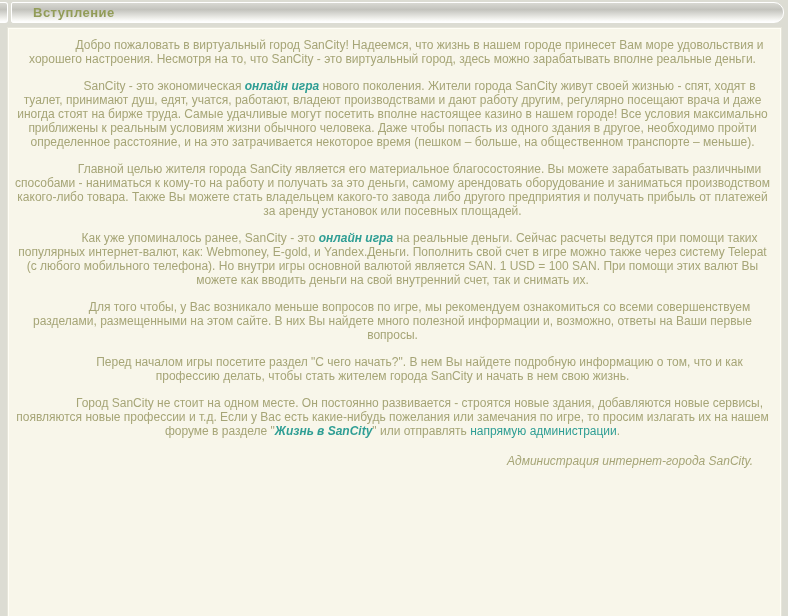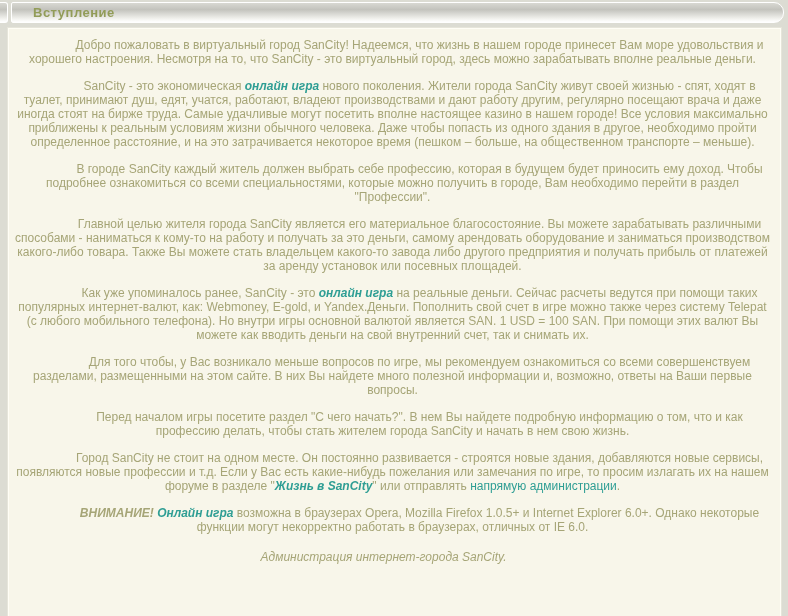--- a/index.html
+++ b/index.html
@@ -64,42 +64,40 @@
   }
   .seg-b{ font-weight:bold;font-style:italic; }
   .seg-link{
     color: var(--link-color);
     text-decoration:none;
     cursor:pointer;
   }
   .footer-sign{
     margin-top:16px;
     padding-right:18px;
-    text-align:center;
+    text-align:right;
     font-size:12px;
     font-style:italic;
     color: var(--body-color);
   }
 </style>
 </head>
 <body>
 
 <div class="header-row">
   <div class="header-tab"></div>
   <div class="header-bar">
     <span class="header-title">Вступление</span>
   </div>
 </div>
 
 <div class="content-panel">
   <div id="paragraphs">
       <p class="para"><span>Добро пожаловать в виртуальный город SanCity! Надеемся, что жизнь в нашем городе принесет Вам море удовольствия и хорошего настроения. Несмотря на то, что SanCity - это виртуальный город, здесь можно зарабатывать вполне реальные деньги.</span></p>
       <p class="para"><span>SanCity - это экономическая </span><a class="seg-link seg-b">онлайн игра</a><span> нового поколения. Жители города SanCity живут своей жизнью - спят, ходят в туалет, принимают душ, едят, учатся, работают, владеют производствами и дают работу другим, регулярно посещают врача и даже иногда стоят на бирже труда. Самые удачливые могут посетить вполне настоящее казино в нашем городе! Все условия максимально приближены к реальным условиям жизни обычного человека. Даже чтобы попасть из одного здания в другое, необходимо пройти определенное расстояние, и на это затрачивается некоторое время (пешком – больше, на общественном транспорте – меньше).</span></p>
-      <p class="para"><span>В городе SanCity каждый житель должен выбрать себе профессию, которая в будущем будет приносить ему доход. Чтобы подробнее ознакомиться со всеми специальностями, которые можно получить в городе, Вам необходимо перейти в раздел "Профессии".</span></p>
       <p class="para"><span>Главной целью жителя города SanCity является его материальное благосостояние. Вы можете зарабатывать различными способами - наниматься к кому-то на работу и получать за это деньги, самому арендовать оборудование и заниматься производством какого-либо товара. Также Вы можете стать владельцем какого-то завода либо другого предприятия и получать прибыль от платежей за аренду установок или посевных площадей.</span></p>
       <p class="para"><span>Как уже упоминалось ранее, SanCity - это </span><a class="seg-link seg-b">онлайн игра</a><span> на реальные деньги. Сейчас расчеты ведутся при помощи таких популярных интернет-валют, как: Webmoney, E-gold, и Yandex.Деньги. Пополнить свой счет в игре можно также через систему Telepat (с любого мобильного телефона). Но внутри игры основной валютой является SAN. 1 USD = 100 SAN.  При помощи этих валют Вы можете как вводить деньги на свой внутренний счет, так и снимать их.</span></p>
       <p class="para"><span>Для того чтобы, у Вас возникало меньше вопросов по игре, мы рекомендуем ознакомиться со всеми совершенствуем разделами, размещенными на этом сайте. В них Вы найдете много полезной информации и, возможно, ответы на Ваши первые вопросы.</span></p>
       <p class="para"><span>Перед началом игры посетите раздел "С чего начать?". В нем Вы найдете подробную информацию о том, что и как профессию делать, чтобы стать жителем города SanCity и начать в нем свою жизнь.</span></p>
       <p class="para"><span>Город SanCity не стоит на одном месте. Он постоянно развивается - строятся новые здания, добавляются новые сервисы, появляются новые профессии и т.д. Если у Вас есть какие-нибудь пожелания или замечания по игре, то просим излагать их на нашем форуме в разделе "</span><a class="seg-link seg-b">Жизнь в SanCity</a><span>" или отправлять </span><a class="seg-link">напрямую администрации</a><span>.</span></p>
-      <p class="para"><span class="seg-b">ВНИМАНИЕ!</span><span> </span><a class="seg-link seg-b">Онлайн игра</a><span> возможна в браузерах Opera, Mozilla Firefox 1.0.5+ и Internet Explorer 6.0+. Однако некоторые функции могут некорректно работать в браузерах, отличных от IE 6.0.</span></p>
     </div>
   <div class="footer-sign">Администрация интернет-города SanCity.</div>
 </div>
 
 </body></html>

